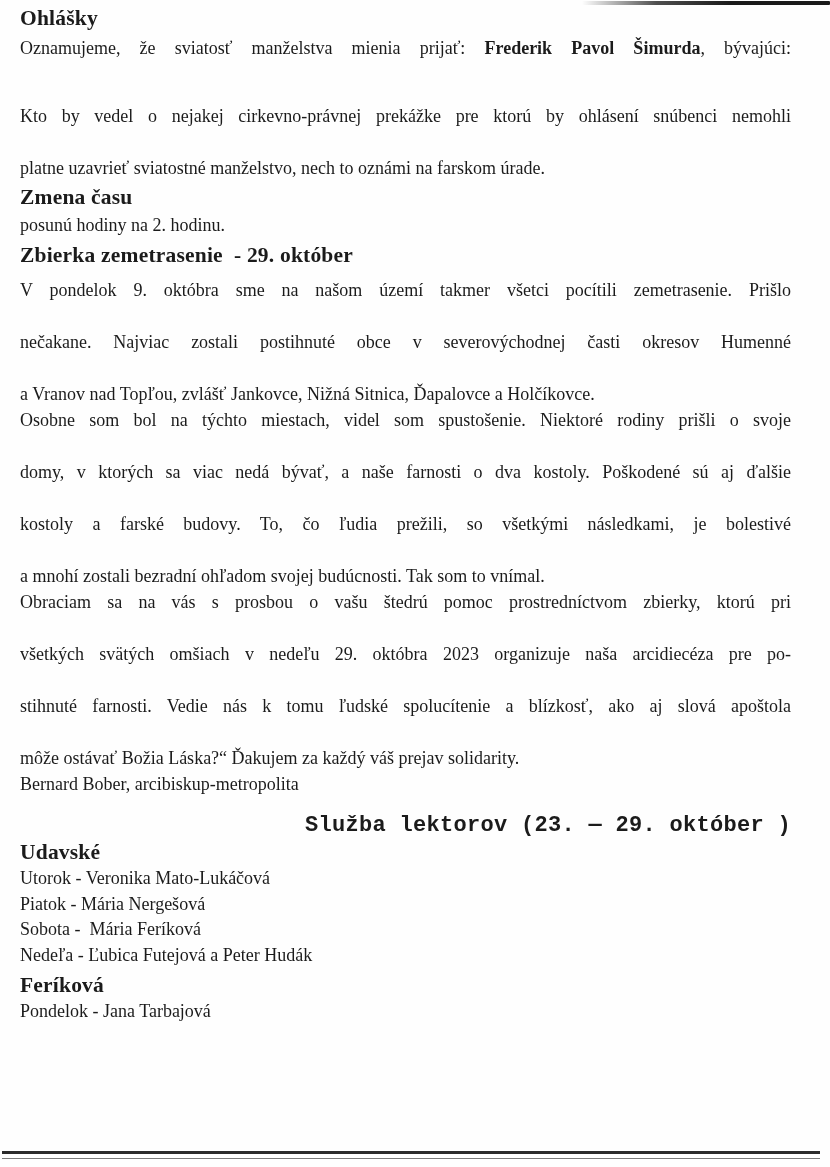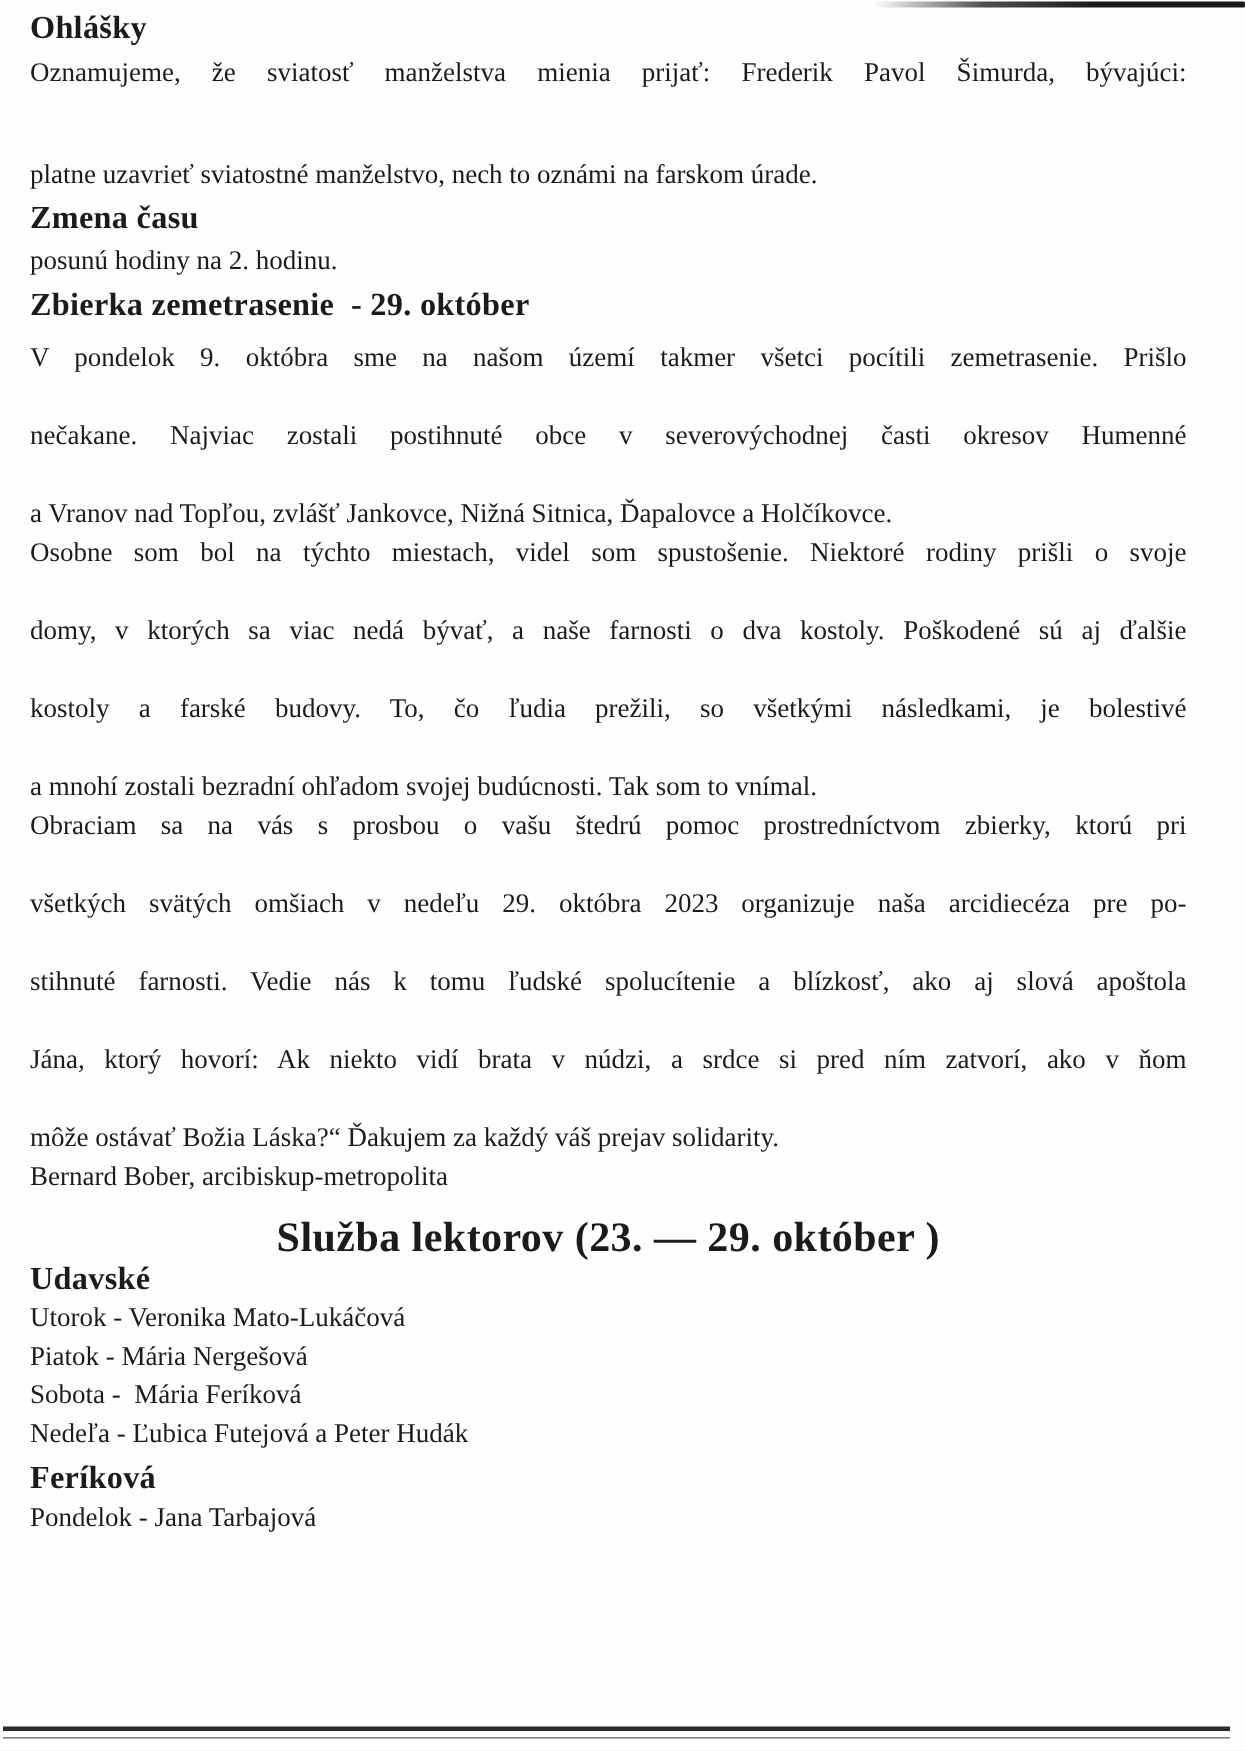--- a/index.html
+++ b/index.html
@@ -28,25 +28,25 @@
   .bottom-rule {
     position: absolute;
     top: 1151px; left: 2px;
     width: 818px; height: 4px;
     border-top: 3px solid #2b2b2b;
     border-bottom: 1px solid #7a7a7a;
     box-sizing: content-box;
   }
   h2, h3 { margin: 0; font-weight: bold; }
   .h  { font-size: 21.5px; line-height: 25px; letter-spacing: 0.2px; }
-  .h-center { text-align: center; font-size: 28px; line-height: 26px; letter-spacing: 0.3px; }
+  .h-center { text-align: right; font-size: 22px; line-height: 26px; letter-spacing: 0.3px; font-family: Liberation Mono, monospace; }
   .line { line-height: 26px; min-height: 26px; overflow: hidden; }
   .line.fill { text-align: justify; }
   .line.fill::after { content: ""; display: inline-block; width: 100%; height: 0; }
-  .b { font-weight: normal; }
+  .b { font-weight: bold; }
   .entries .line { line-height: 25.6px; min-height: 25.6px; }
 
   
   .mb-ohlasky-h   { margin-bottom: 4px; }
   .mb-para1       { margin-bottom: 16px; }
   .mb-para2       { margin-bottom: 4px; }
   .mb-zmena-h     { margin-bottom: 2px; }
   .mb-zmena-p     { margin-bottom: 5px; }
   .mb-zbierka-h   { margin-bottom: 9px; }
   .mt-lektori     { margin-top: 16px; margin-bottom: 1px; }
@@ -59,20 +59,21 @@
 <div class="page">
 
   <div class="top-artifact"></div>
 
   <section>
     <h2 class="h mb-ohlasky-h">Ohlášky</h2>
     <div class="para mb-para1">
         <div class="line fill"><span>Oznamujeme, že sviatosť manželstva mienia prijať: </span><span class="b">Frederik Pavol Šimurda</span><span>, bývajúci:</span></div>
       </div>
     <div class="para mb-para2">
+        <div class="line fill"><span>Kto by vedel o nejakej cirkevno-právnej prekážke pre ktorú by ohlásení snúbenci nemohli</span></div>
         <div class="line"><span>platne uzavrieť sviatostné manželstvo, nech to oznámi na farskom úrade.</span></div>
       </div>
   </section>
 
   <section>
     <h2 class="h mb-zmena-h">Zmena času</h2>
     <div class="para mb-zmena-p">
         <div class="line"><span>posunú hodiny na 2. hodinu.</span></div>
       </div>
   </section>
@@ -87,21 +88,20 @@
     <div class="para">
         <div class="line fill"><span>Osobne som bol na týchto miestach, videl som spustošenie. Niektoré rodiny prišli o svoje</span></div>
         <div class="line fill"><span>domy, v ktorých sa viac nedá bývať, a naše farnosti o dva kostoly. Poškodené sú aj ďalšie</span></div>
         <div class="line fill"><span>kostoly a farské budovy. To, čo ľudia prežili, so všetkými následkami, je bolestivé</span></div>
         <div class="line"><span>a mnohí zostali bezradní ohľadom svojej budúcnosti. Tak som to vnímal.</span></div>
       </div>
     <div class="para">
         <div class="line fill"><span>Obraciam sa na vás s prosbou o vašu štedrú pomoc prostredníctvom zbierky, ktorú pri</span></div>
         <div class="line fill"><span>všetkých svätých omšiach v nedeľu 29. októbra 2023 organizuje naša arcidiecéza pre po-</span></div>
         <div class="line fill"><span>stihnuté farnosti. Vedie nás k tomu ľudské spolucítenie a blízkosť, ako aj slová apoštola</span></div>
-        <div class="line fill"><span>Jána, ktorý hovorí: Ak niekto vidí brata v núdzi, a srdce si pred ním zatvorí, ako v ňom</span></div>
         <div class="line"><span>môže ostávať Božia Láska?“ Ďakujem za každý váš prejav solidarity.</span></div>
       </div>
     <div class="line">Bernard Bober, arcibiskup-metropolita</div>
   </section>
 
   <section>
     <h2 class="h-center mt-lektori">Služba lektorov (23. — 29. október )</h2>
 
     <h3 class="h mb-sub-h">Udavské</h3>
     <div class="para entries">

